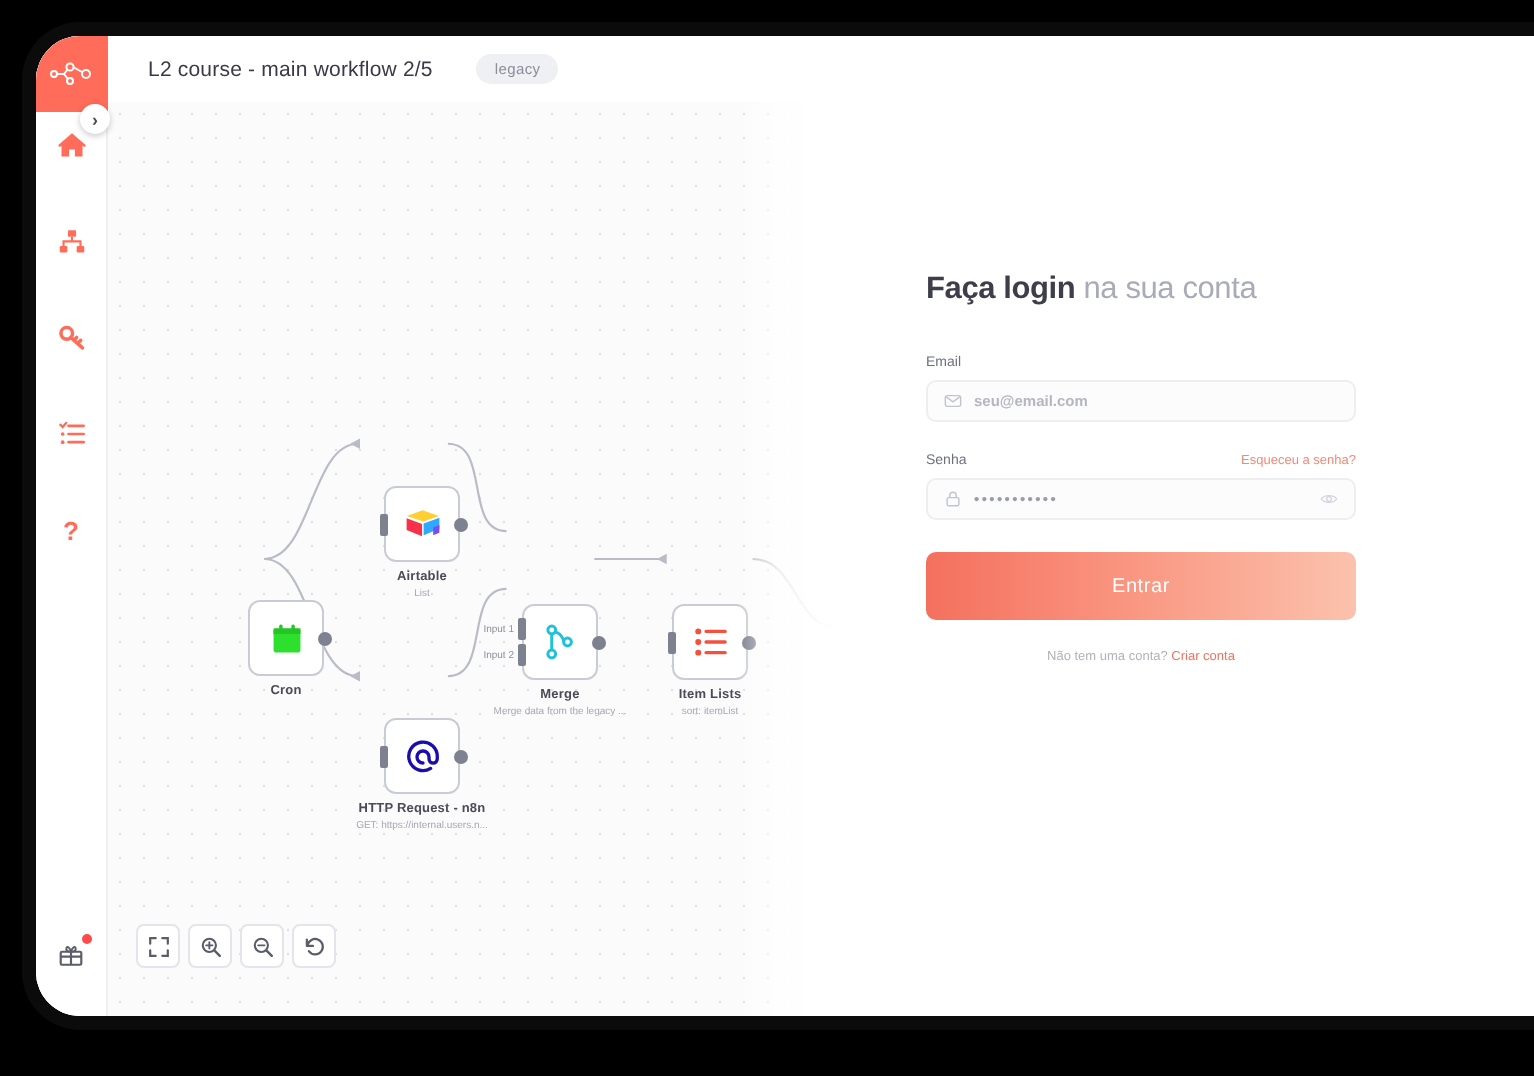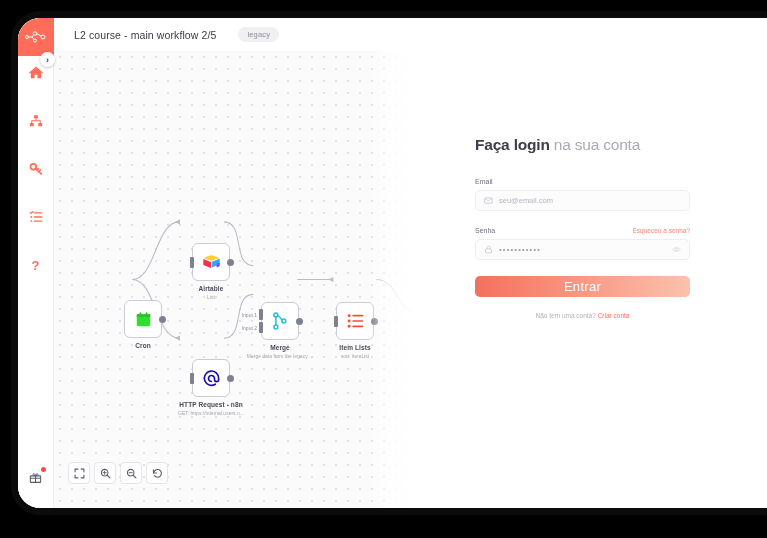--- a/index.html
+++ b/index.html
@@ -235,21 +235,21 @@
     background: linear-gradient(to right,
       rgba(255,255,255,0) 0%,
       rgba(255,255,255,0.75) 5%,
       rgba(255,255,255,0.97) 11%,
       #ffffff 17%,
       #ffffff 100%);
     z-index: 10;
   }
   .login-card {
     position: absolute;
-    left: 106px;
+    left: 94px;
     top: 118px;
     width: 215px;
   }
   .login-title {
     font-size: 15.5px;
     color: #3e3e4a;
     font-weight: bold;
     letter-spacing: -0.2px;
     margin-bottom: 24px;
     white-space: nowrap;
@@ -271,40 +271,41 @@
     color: #f08a78;
   }
   .input-box {
     height: 21px;
     border: 1px solid #eceef2;
     border-radius: 5px;
     background: #fcfcfd;
     display: flex; align-items: center;
     padding: 0 8px;
     gap: 6px;
+    font-weight: bold;
   }
   .input-box .placeholder {
     font-size: 7.5px;
     color: #b4b6c0;
     flex: 1;
   }
   .input-box .dots {
     font-size: 7.5px;
     color: #9a9ca6;
     letter-spacing: 1.2px;
     flex: 1;
   }
   .field-group { margin-bottom: 16px; }
   .submit-btn {
-    height: 21px;
+    height: 34px;
     border-radius: 5px;
     background: linear-gradient(to right, #f4705e 0%, #f9947f 45%, #fbc2ad 100%);
     display: flex; align-items: center; justify-content: center;
     color: #ffffff;
-    font-size: 13px;
+    font-size: 10px;
     letter-spacing: 0.3px;
     margin-top: 2px;
   }
   .signup-row {
     margin-top: 15px;
     text-align: center;
     font-size: 6.5px;
     color: #b0b2bc;
   }
   .signup-row .link { color: #f4705e; }

